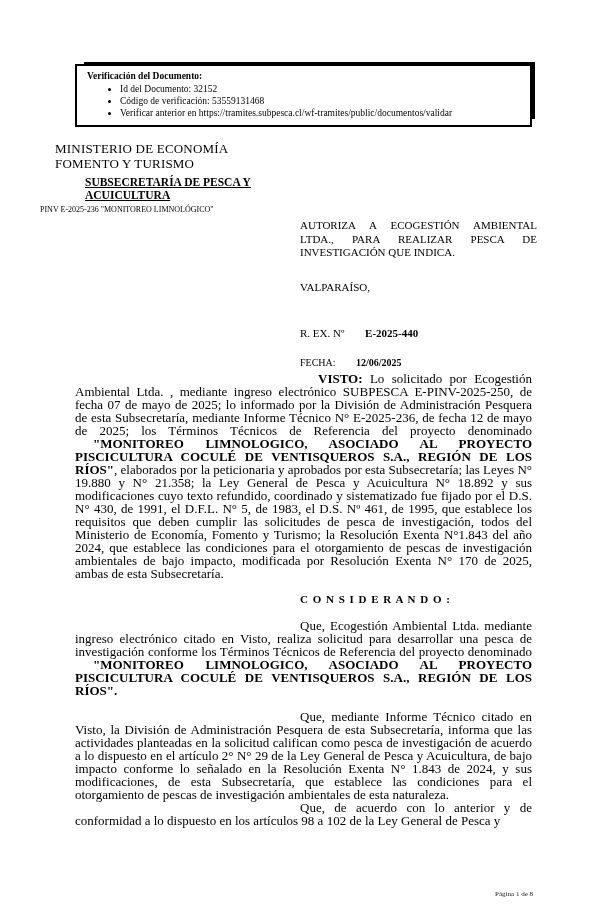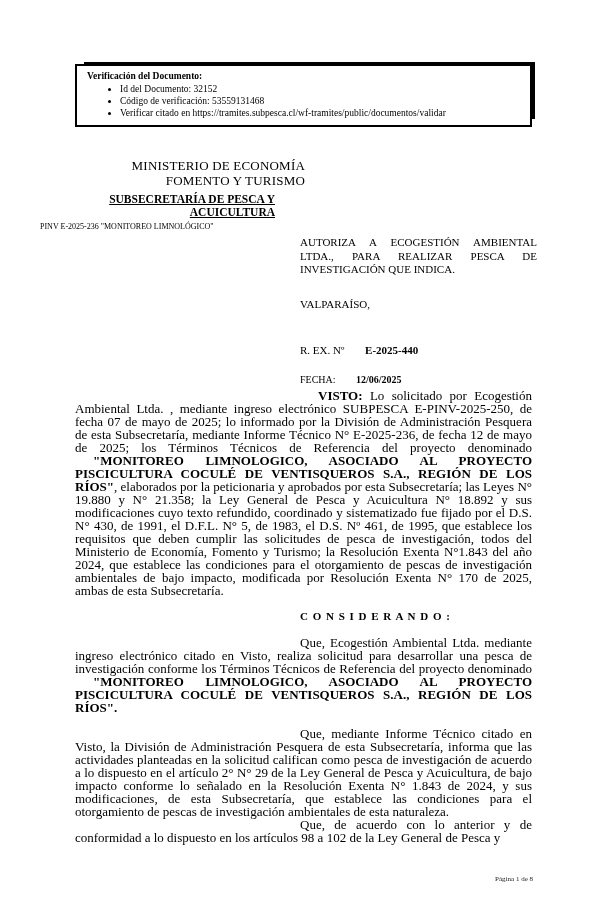--- a/index.html
+++ b/index.html
@@ -21,21 +21,21 @@
     box-sizing:border-box;
     border:2px solid #000;
     padding:4px 6px 5px 10px;
     box-shadow:6px -5px 0 -3px #000;
     background:#fff;
   }
   .verify-title{font-size:9.5px;font-weight:bold;line-height:12px;}
   .verify-list{margin:1px;padding:0 0 0 32px;list-style:disc;}
   .verify-list li{font-size:9.5px;line-height:12px;}
   
-  .ministry-block{margin-left:15px;margin-top:31px;width:250px;text-align:right;}
+  .ministry-block{margin-left:15px;margin-top:14px;width:250px;text-align:left;}
   .ministry-name{font-size:13px;line-height:15px;letter-spacing:.2px;}
   .subsecretaria{margin-top:5px;font-size:11.5px;line-height:13px;font-weight:bold;text-decoration:underline;width:190px;margin-left:30px;margin-right:30px;}
   .pinv-ref{font-size:8px;line-height:10px;margin-top:3px;}
   
   .subject-block{margin-left:260px;width:237px;margin-top:4px;}
   .subject-title{font-size:11px;line-height:13.5px;text-align:justify;font-weight:normal;margin:0;}
   .city-line{margin-top:21px;font-size:11px;line-height:13px;}
   .res-line{margin-top:33px;font-size:11px;line-height:13px;}
   .date-line{margin-top:16px;font-size:10px;line-height:13px;}
   .b{font-weight:bold;padding-left:18px;}
@@ -46,35 +46,35 @@
     text-align:justify;text-indent:225px;
     margin:0 0 13px 0;
   }
   .para.no-gap{margin-bottom:0;}
   .considerando-heading{
     font-size:11px;font-weight:bold;letter-spacing:1px;
     margin:0 0 13px 225px;line-height:13px;
   }
   
   .page-footer{
-    position:absolute;right:67px;bottom:35px;
+    position:absolute;right:67px;bottom:20px;
     font-size:7px;color:#222;margin-left:48px;
   }
 </style>
 </head>
 <body>
 
 <div class="page">
 
   <div class="verify-box">
     <div class="verify-title">Verificación del Documento:</div>
     <ul class="verify-list">
       <li>Id del Documento: 32152</li>
       <li>Código de verificación: 53559131468</li>
-      <li>Verificar citado en https://tramites.subpesca.cl/wf-tramites/public/documentos/validar</li>
+      <li>Verificar anterior en https://tramites.subpesca.cl/wf-tramites/public/documentos/validar</li>
     </ul>
   </div>
 
   <div class="ministry-block">
     <div class="ministry-name">MINISTERIO DE ECONOMÍA</div>
     <div class="ministry-name">FOMENTO Y TURISMO</div>
     <div class="subsecretaria">SUBSECRETARÍA DE PESCA Y ACUICULTURA</div>
   </div>
   <div class="pinv-ref">PINV E-2025-236 "MONITOREO LIMNOLÓGICO"</div>
 

